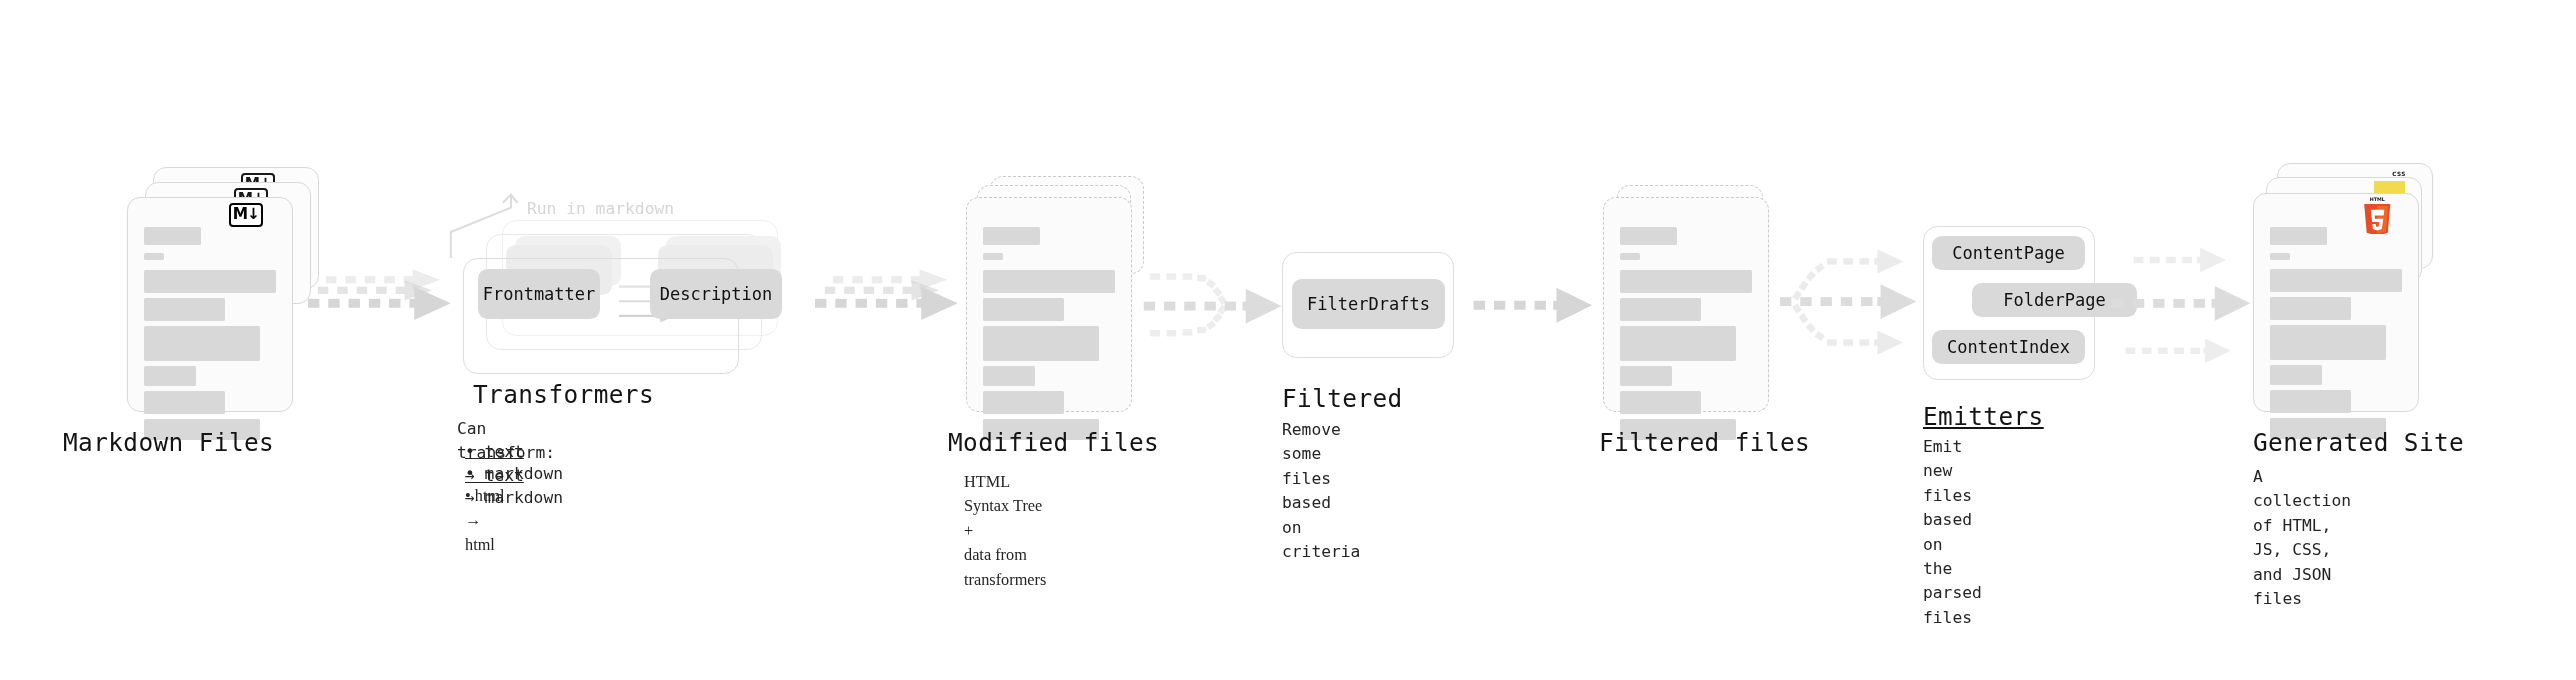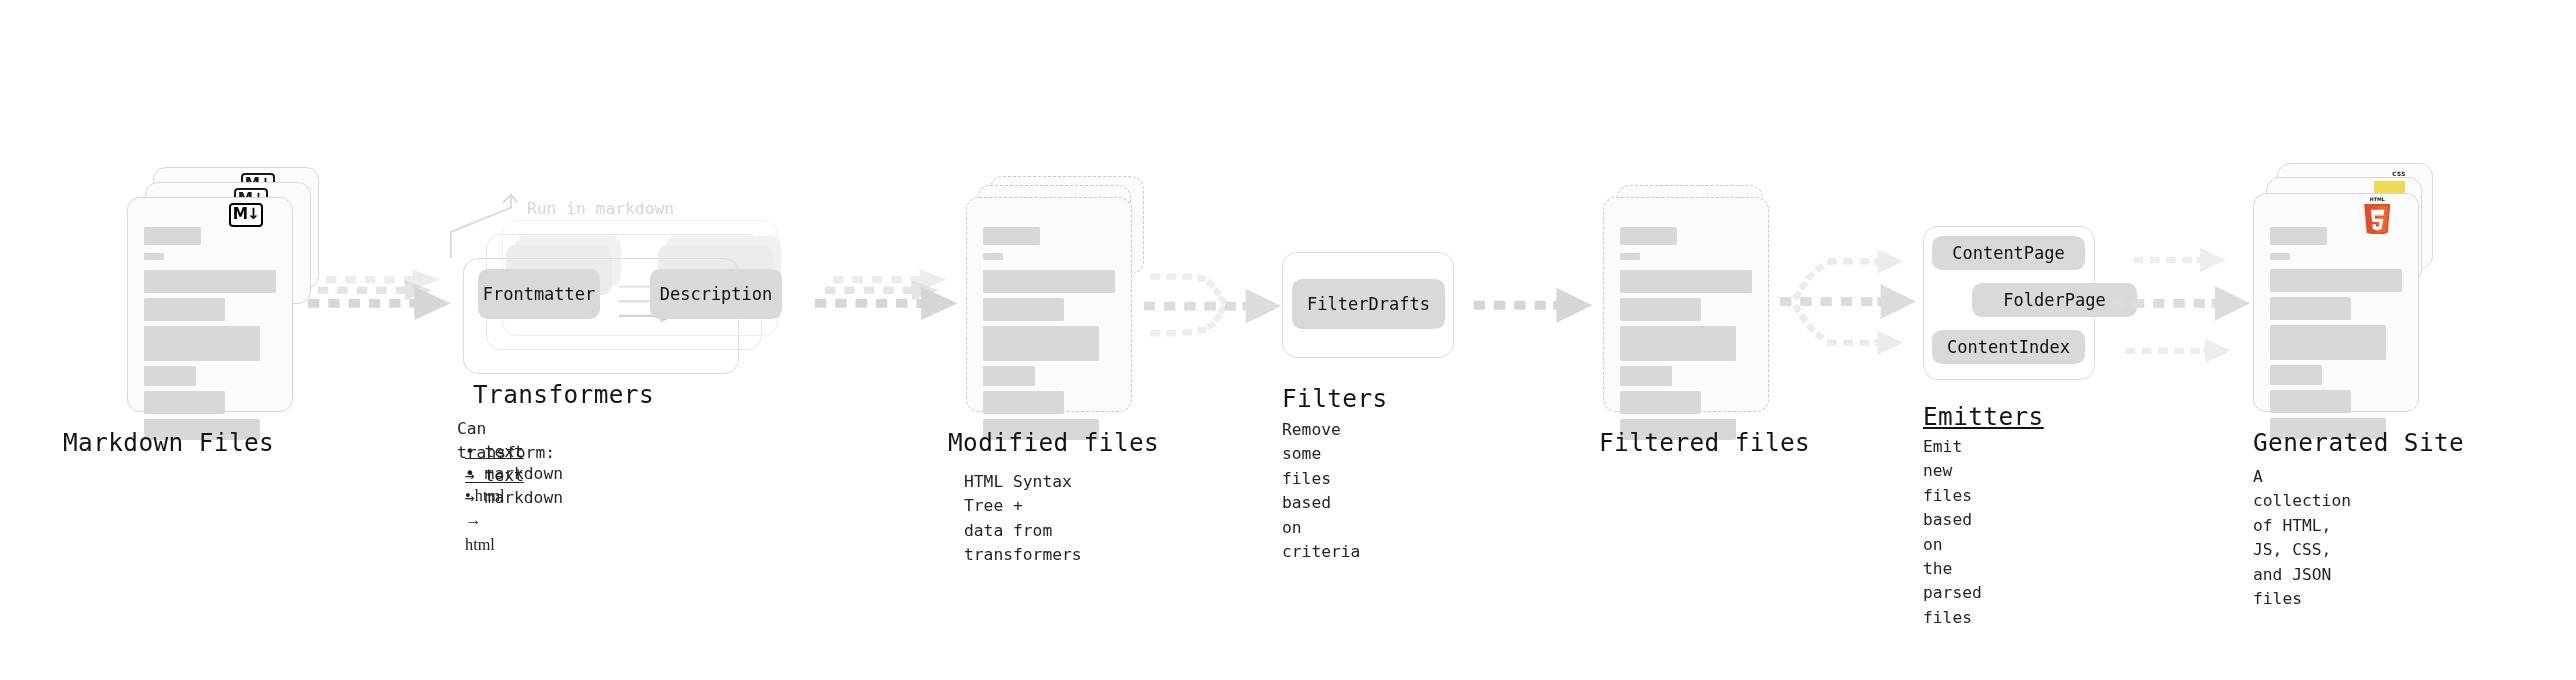--- a/index.html
+++ b/index.html
@@ -206,21 +206,21 @@
       <div class="bar" style="left:16.3px;top:29px;width:57px;height:18px;"></div>
       <div class="bar" style="left:16.3px;top:55px;width:19.5px;height:7.3px;"></div>
       <div class="bar" style="left:16.3px;top:72px;width:132px;height:23px;"></div>
       <div class="bar" style="left:16.3px;top:100px;width:81px;height:23px;"></div>
       <div class="bar" style="left:16.3px;top:128px;width:116px;height:35px;"></div>
       <div class="bar" style="left:16.3px;top:168px;width:52px;height:19.5px;"></div>
       <div class="bar" style="left:16.3px;top:193px;width:81px;height:23px;"></div>
       <div class="bar" style="left:16.3px;top:221px;width:116px;height:21px;"></div>
     </div>
     <div class="stage-label abs" style="left:948px;top:428px;">Modified files</div>
-    <div class="stage-sub abs" style="left:964px;top:470px;">HTML Syntax Tree +
+    <div class="stage-sub abs" style="left:964px;top:470px;font-family:Liberation Serif, serif;">HTML Syntax Tree +
 data from transformers</div>
   </div>
 
   <svg class="ovl" style="left:1142px;top:262px;width:150px;height:89px;" viewBox="0 0 185 110">
     <g fill="#dcdcdc">
       <g opacity="0.5">
         <rect x="10" y="14" width="12" height="8"></rect>
           <rect x="30" y="14" width="12" height="8"></rect>
         <rect x="50" y="14" width="12" height="8"></rect>
           <rect x="68" y="16" width="11" height="8"></rect>
@@ -245,21 +245,21 @@
         <rect x="102" y="49" width="14" height="11"></rect>
           <rect x="124" y="49" width="10" height="11"></rect>
         <path d="M128 33 L172 54.5 L128 76 Z"></path>
       </g>
     </g>
   </svg>
 
   <div class="abs" style="left:0;top:0;">
     <div class="groupbox" style="left:1282px;top:252px;width:172px;height:106px;"></div>
     <div class="chip" style="left:1292px;top:279px;width:153px;height:50px;">FilterDrafts</div>
-    <div class="stage-label abs" style="left:1282px;top:384px;">Filters</div>
+    <div class="stage-label abs" style="left:1282px;top:384px;">Filtered</div>
     <div class="stage-sub abs" style="left:1282px;top:418px;">Remove some files based
 on criteria</div>
   </div>
 
   <svg class="ovl" style="left:1472px;top:286px;width:134px;height:49px;" viewBox="0 0 165 60">
     <g fill="#d6d6d6">
       <rect x="2" y="18" width="14" height="11"></rect>
         <rect x="27" y="18" width="14" height="11"></rect>
       <rect x="52" y="18" width="14" height="11"></rect>
         <rect x="77" y="18" width="14" height="11"></rect>

